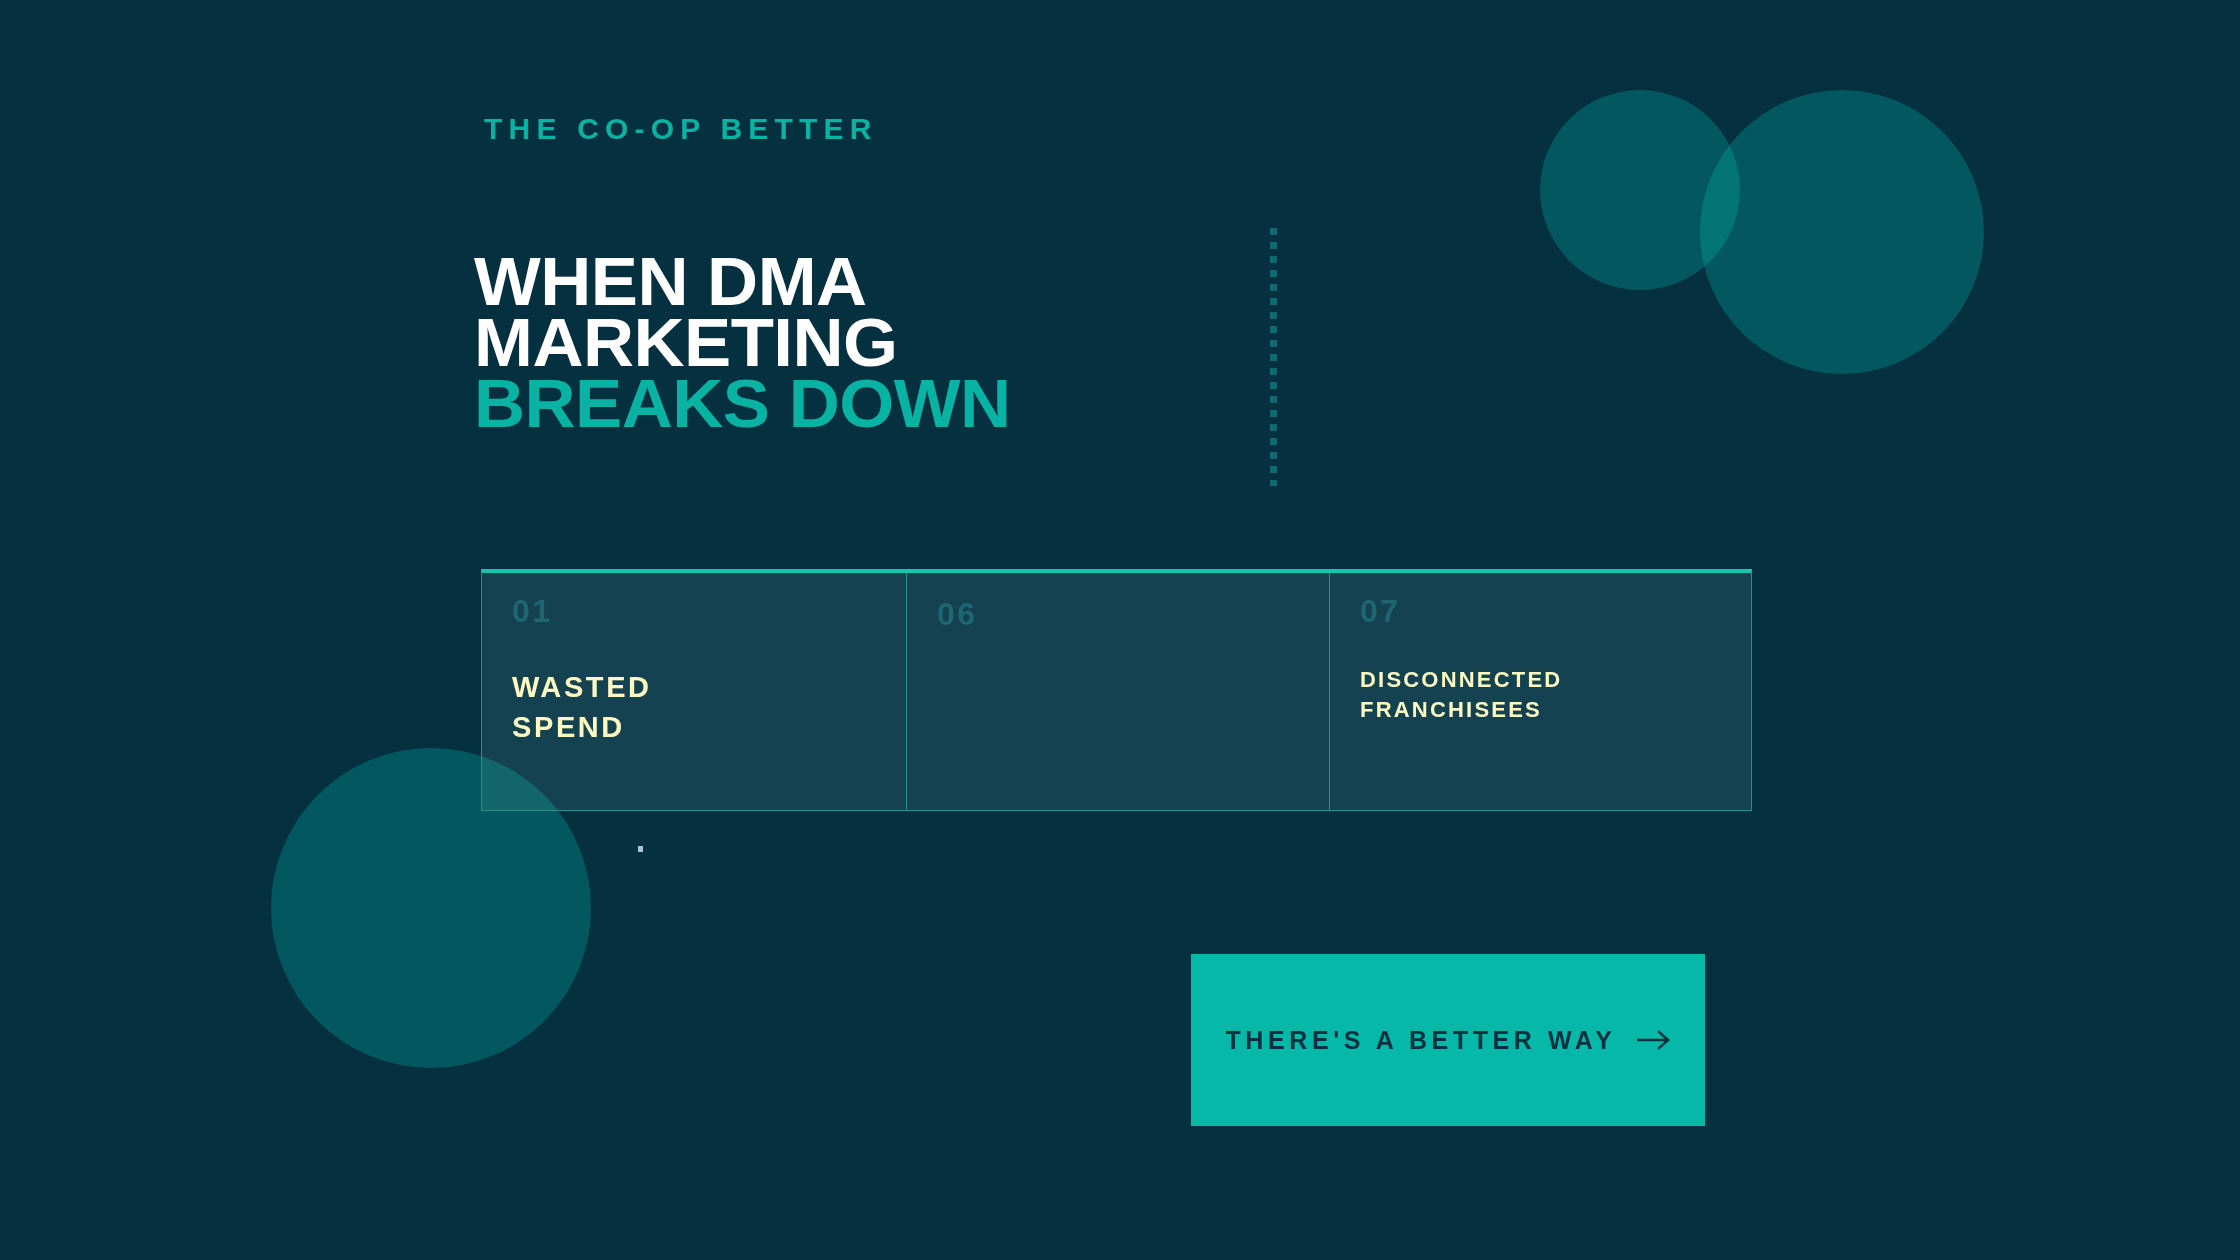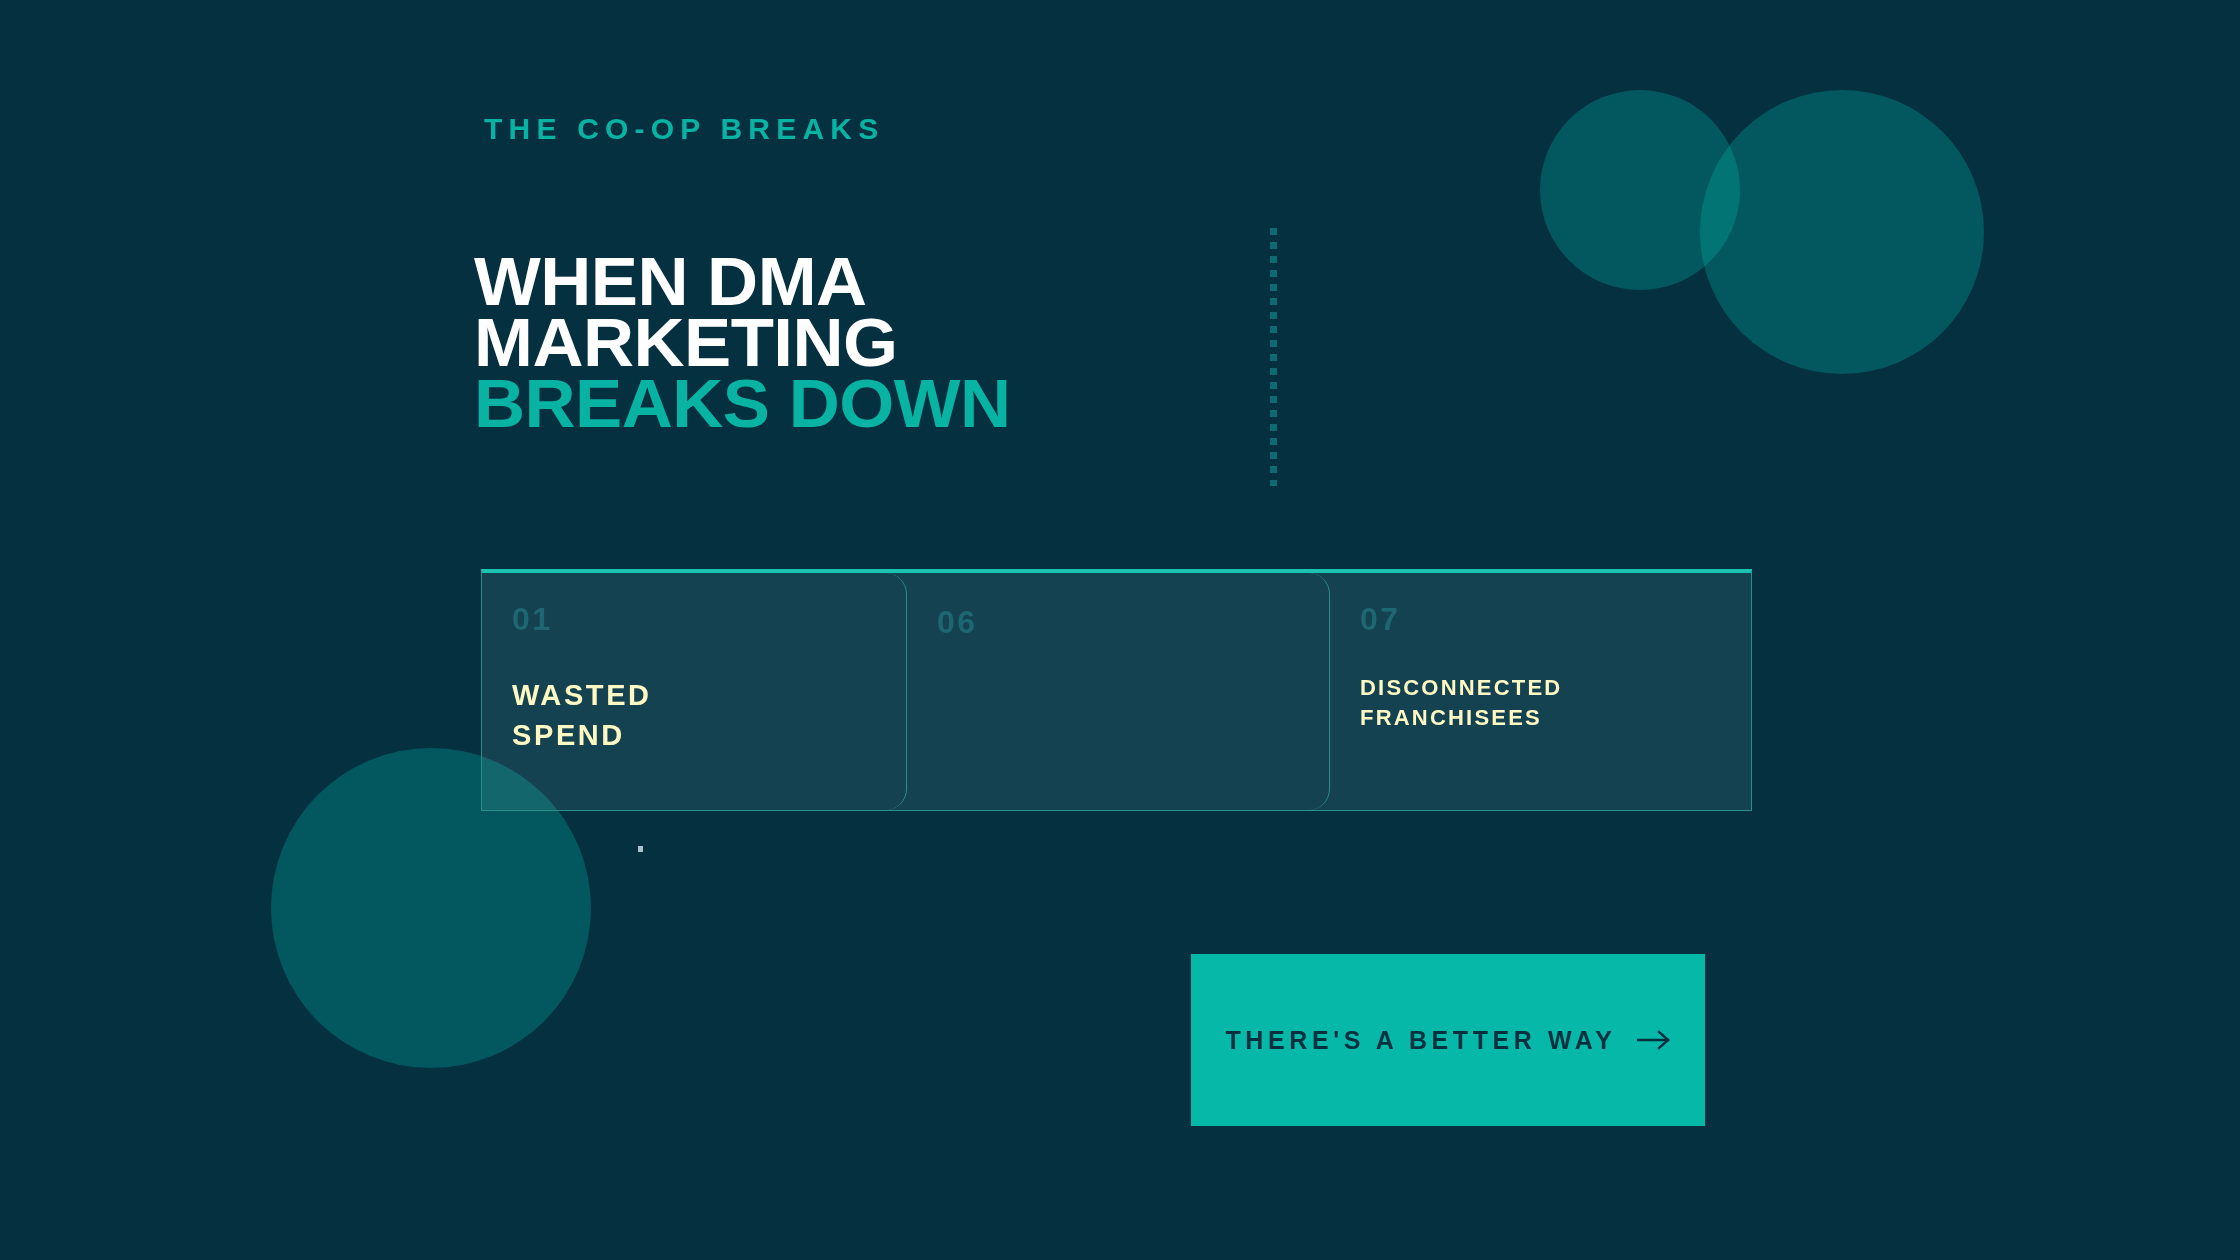--- a/index.html
+++ b/index.html
@@ -111,23 +111,22 @@
     border-top: 4px solid #19c4b1;
     border-left: 1.5px solid #2a8e8c;
     border-right: 1.5px solid #2a8e8c;
     border-bottom: 1.5px solid #2a8e8c;
     box-sizing: border-box;
     background: rgba(180, 225, 235, 0.10);
   }
   .card {
     position: relative;
     box-sizing: border-box;
-    padding: 28px 30px 0 30px;
+    padding: 20px 30px 0 30px;
     border-right: 1.5px solid #2a8e8c;
-    border-radius: 21px;
   }
   .card:last-child {
     border-right: none;
   }
   #card-01 { width: 425px; }
   #card-02 { width: 423px; }
   #card-03 { width: 421px; }
 
   .card-number {
     font-size: 32px;
@@ -204,21 +203,21 @@
 <div id="slide">
 
   <div class="deco-layer">
     <div class="circle" id="circle-tr-small"></div>
     <div class="circle" id="circle-tr-large"></div>
     <div class="circle" id="circle-bl"></div>
   </div>
 
   <div id="dotted-divider"></div>
 
-  <div id="eyebrow">THE CO-OP BREAKS</div>
+  <div id="eyebrow">THE CO-OP BETTER</div>
 
   <h1 id="headline">
     <span class="hl-line">WHEN DMA</span>
     <span class="hl-line">MARKETING</span>
     <span class="hl-line hl-accent">BREAKS DOWN</span>
   </h1>
 
   <div id="cards">
     <div class="card" id="card-01">
       <div class="card-number">01</div>

